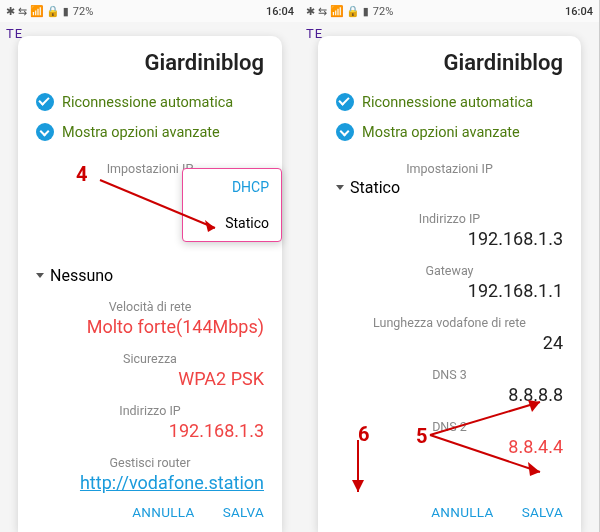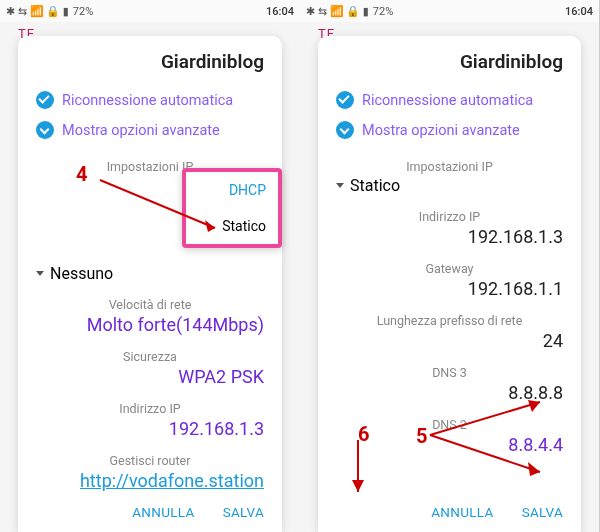--- a/index.html
+++ b/index.html
@@ -55,36 +55,36 @@
     background: #fff;
     border-radius: 10px 10px 0 0;
     box-shadow: 0 2px 10px rgba(0,0,0,0.15);
     padding: 14px 18px 10px 18px;
     display: flex;
     flex-direction: column;
     overflow: hidden;
     text-align: right;
   }
   .title {
-    font-size: 19px;
+    font-size: 22px;
     font-weight: 600;
     color: #222;
     margin-bottom: 12px;
     text-align: right;
   }
   .row-check {
     display: flex;
     align-items: center;
     gap: 8px;
     margin: 6px 0;
     justify-content: flex-end;
   }
   .row-check .lbl {
     font-size: 14.5px;
-    color: #8b5cf6;
+    color: #4d7c0f;
     text-align: center;
   }
   .chk {
     width: 18px;
     height: 18px;
     background: #1a9bdc;
     border-radius: 50%;
     position: relative;
     flex-shrink: 0;
   }
@@ -119,41 +119,41 @@
   .value {
     font-size: 18px;
     color: #222;
     margin-top: 2px;
     text-align: right;
   }
   .value.link {
     color: #1a9bdc;
   }
   .value.muted {
-    color: #6d28d9;
+    color: #ef4444;
   }
   .dropdown-line {
     display: flex;
     align-items: center;
     gap: 6px;
     justify-content: flex-end;
     margin-top: 2px;
   }
   .dropdown-line .caret {
     width: 0; height: 0;
     border-left: 4px solid transparent;
     border-right: 4px solid transparent;
     border-top: 5px solid #555;
   }
   .dropdown-open {
     position: absolute;
     right: 18px;
     top: 168px;
     background: #fff;
-    border: 4px solid #ec4899;
+    border: 1px solid #ec4899;
     border-radius: 4px;
     box-shadow: 0 2px 8px rgba(0,0,0,0.2);
     width: 100px;
     z-index: 5;
   }
   .dropdown-open .opt {
     padding: 10px 12px;
     font-size: 14px;
     text-align: right;
   }
@@ -184,23 +184,23 @@
     color: #cc0000;
     text-shadow: 1px 1px 2px rgba(255,255,255,0.7);
   }
   svg.arrow path, svg.arrow polygon { fill: none; stroke: #cc0000; stroke-width: 2; }
   svg.arrow polygon.head { fill: #cc0000; stroke: none; }
   .bg-text {
     position: absolute;
     top: 26px;
     left: 0;
     font-size: 13px;
-    color: #be185d;
+    color: #4c1d95;
     letter-spacing: 1px;
-    padding-left: 18px;
+    padding-left: 6px;
   }
 </style>
 </head>
 <body>
 
 <div class="screens">
 
   <div class="screen">
     <div class="statusbar">
       <div class="sb-inner">
@@ -287,21 +287,21 @@
         <span>Statico</span>
         <span class="caret"></span>
       </div>
 
       <div class="section-label">Indirizzo IP</div>
       <div class="value">192.168.1.3</div>
 
       <div class="section-label">Gateway</div>
       <div class="value">192.168.1.1</div>
 
-      <div class="section-label">Lunghezza prefisso di rete</div>
+      <div class="section-label">Lunghezza vodafone di rete</div>
       <div class="value">24</div>
 
       <div class="section-label">DNS 3</div>
       <div class="value">8.8.8.8</div>
 
       <div class="section-label">DNS 2</div>
       <div class="value muted">8.8.4.4</div>
 
       <div class="footer" style="justify-content:flex-start;">
         <span class="btn">SALVA</span>

